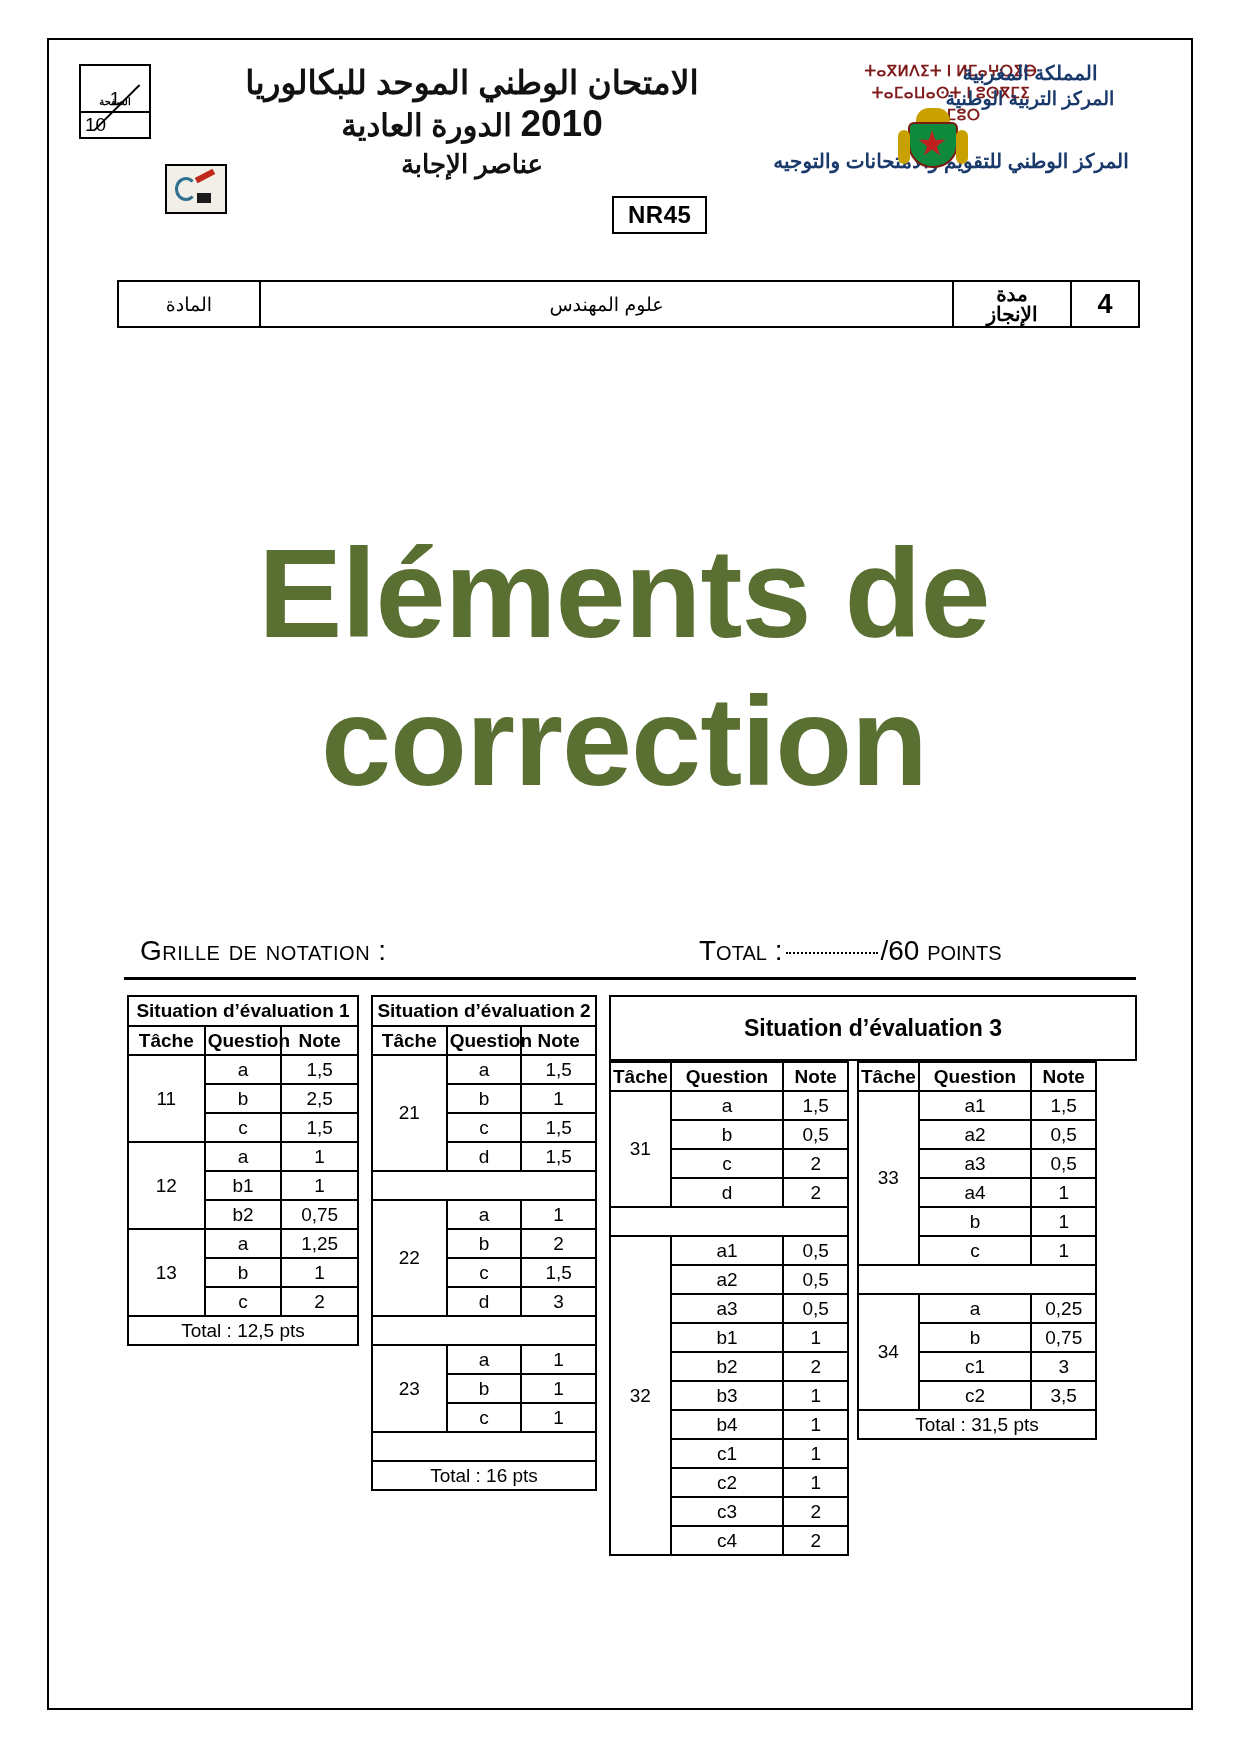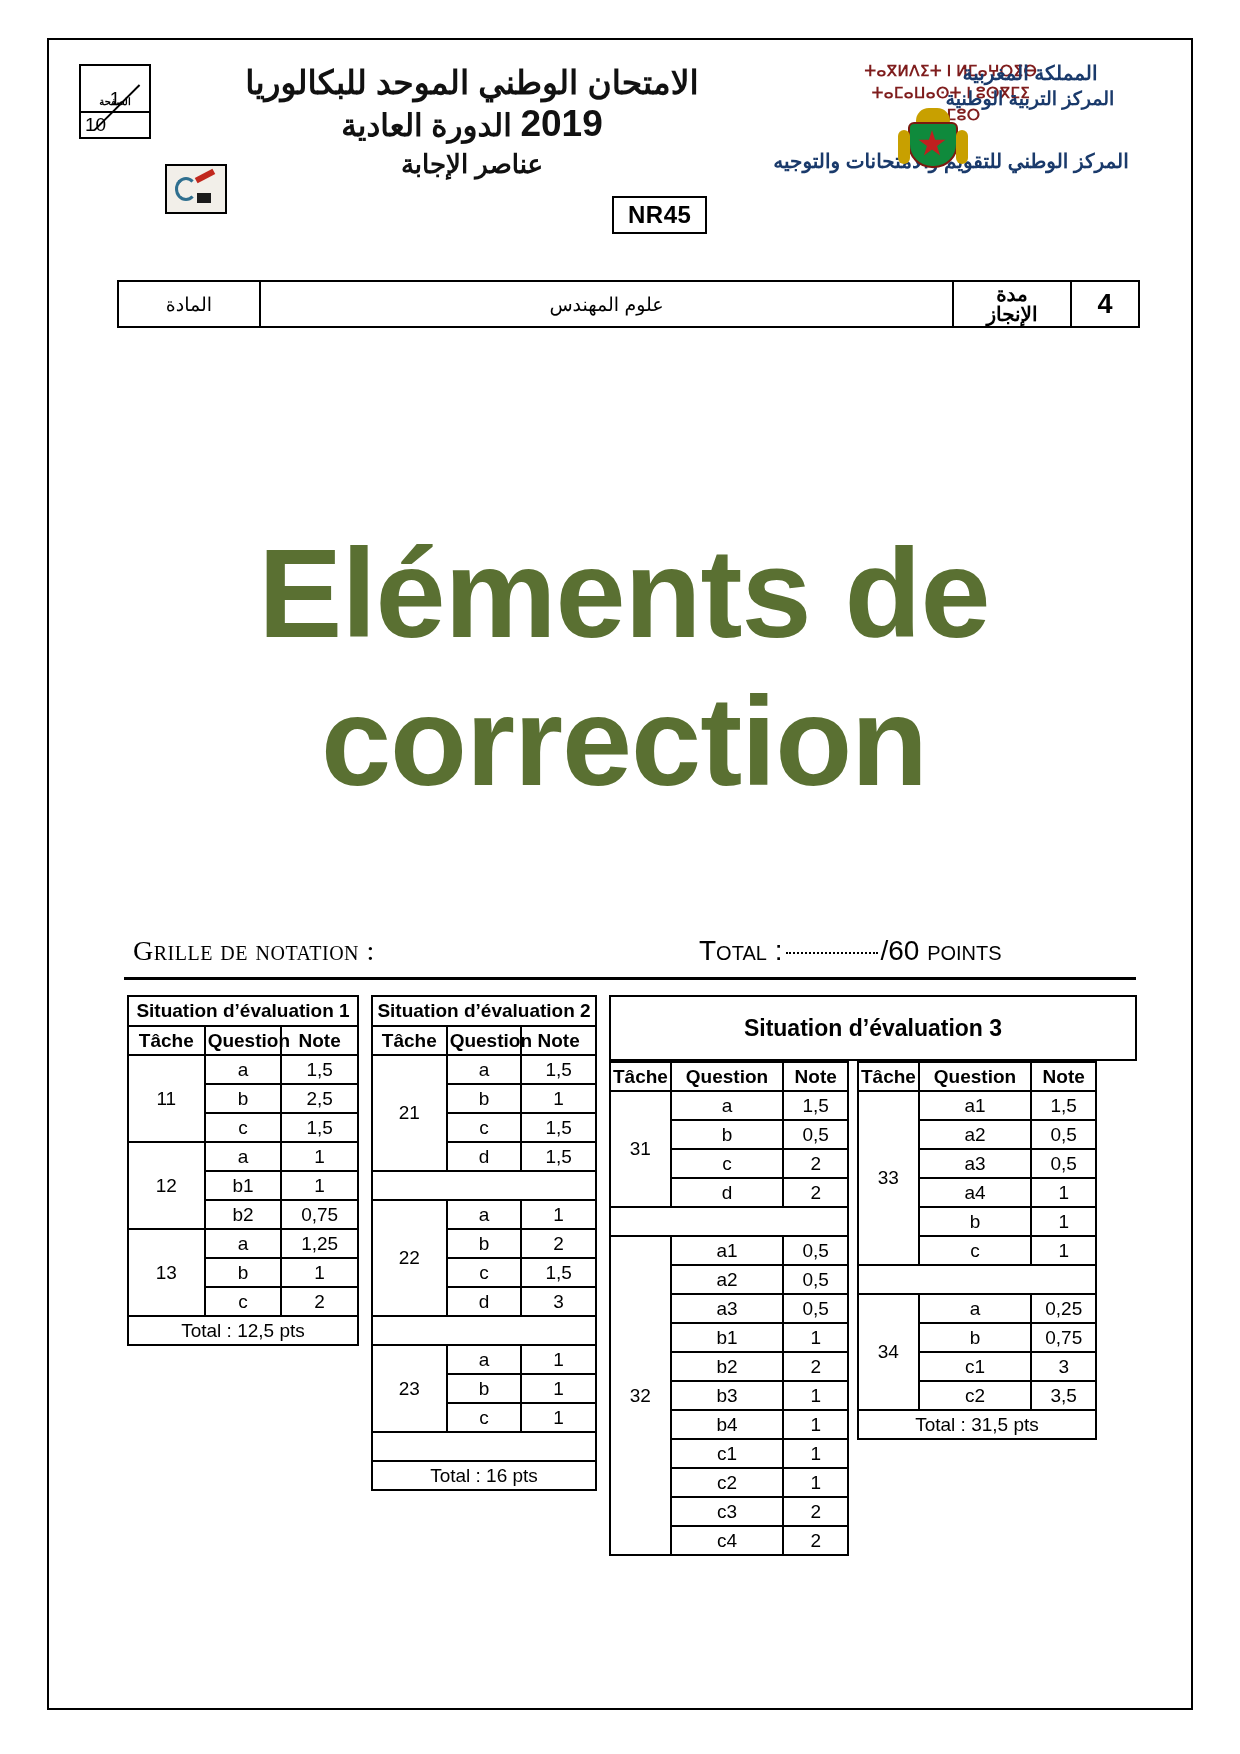--- a/index.html
+++ b/index.html
@@ -233,25 +233,24 @@
   }
 
   
   .grille-row {
     position: absolute;
     left: 75px; top: 895px;
     width: 1010px;
     height: 42px;
   }
   .grille-title {
-    position: absolute; left: 9px; top: 0;
+    position: absolute; left: 16px; top: 0;
     font-size: 28px;
     font-variant: small-caps;
     letter-spacing: 0.5px;
-    font-family: Liberation Serif, serif;
   }
   .total-title {
     position: absolute; left: 575px; top: 0;
     font-size: 28px;
     font-variant: small-caps;
     white-space: nowrap;
   }
   .dots {
     display: inline-block;
     width: 92px;
@@ -338,21 +337,21 @@
       <div class="lg-inner">
         <div class="lg-c"></div>
         <div class="lg-red"></div>
         <div class="lg-dot"></div>
       </div>
     </div>
 
     <div class="title-center">
       <div class="t-line1">الامتحان الوطني الموحد للبكالوريا</div>
       <div class="t-line2">
-        <span class="yr">2019</span>
+        <span class="yr">2010</span>
         <span>الدورة العادية</span>
       </div>
       <div class="t-line3">عناصر الإجابة</div>
     </div>
 
     <div class="nr-box">NR45</div>
 
     <div class="right-block">
       <div class="rb-rows">
         <div class="tif">ⵜⴰⴳⵍⴷⵉⵜ ⵏ ⵍⵎⴰⵖⵔⵉⴱ</div>

